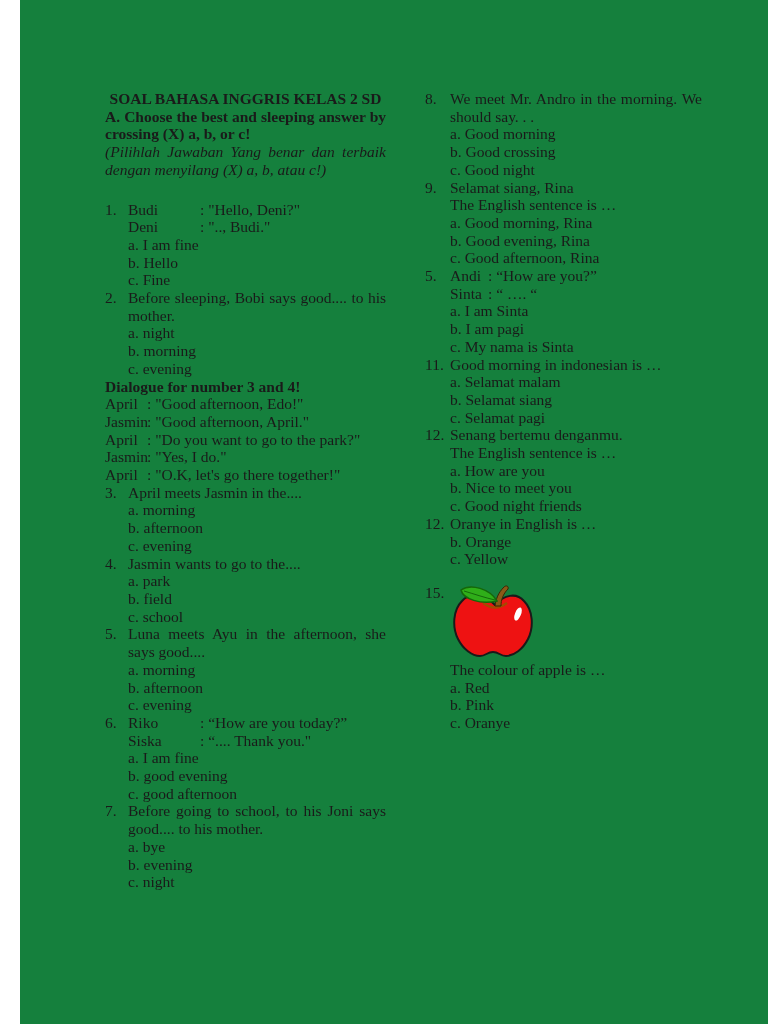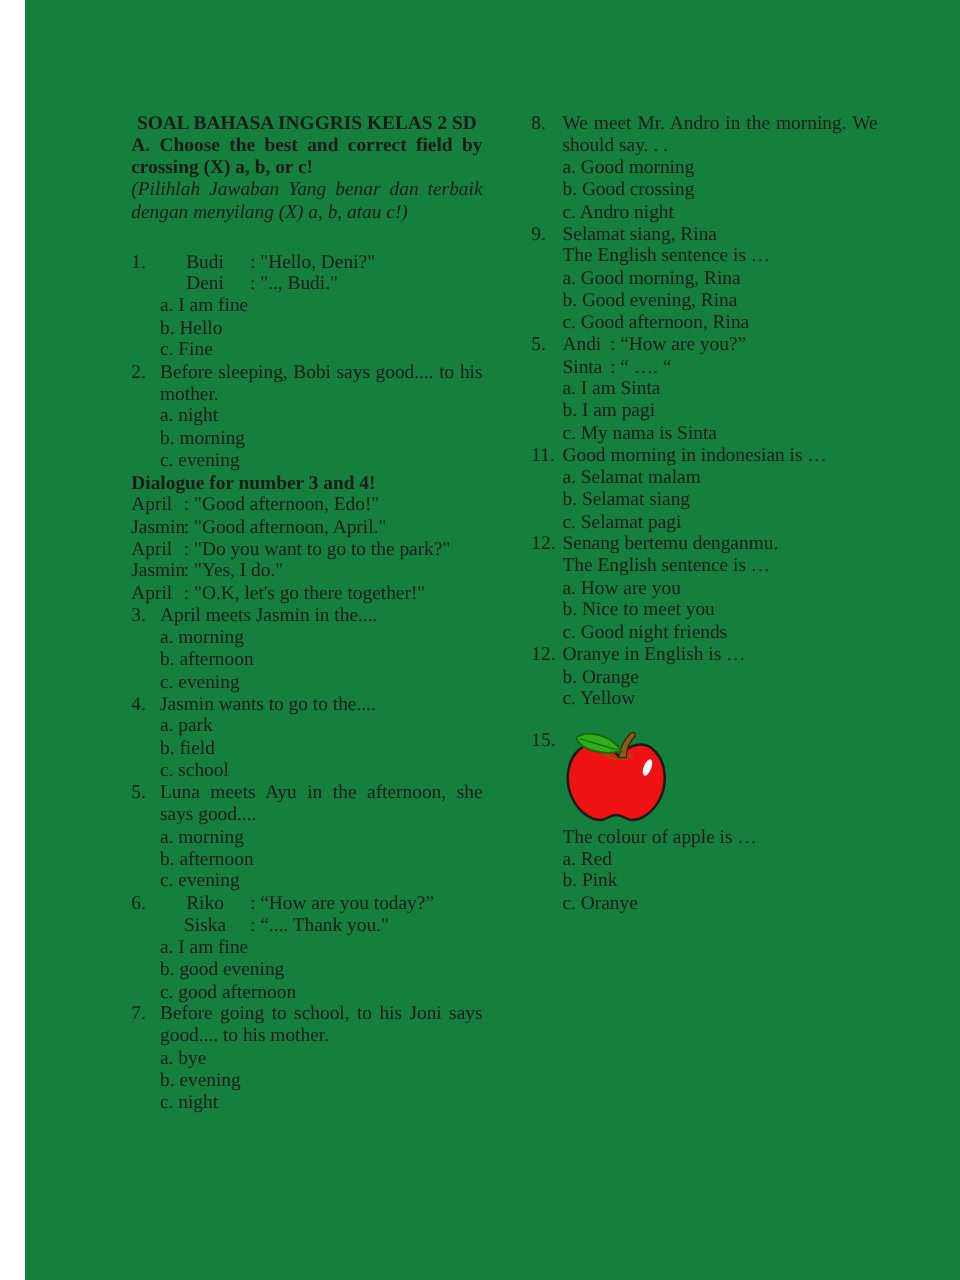--- a/index.html
+++ b/index.html
@@ -15,36 +15,36 @@
   .center{text-align:center;}
   .just{text-align:justify;}
   .q{position:relative;}
   .q-first{margin-top:22px;}
   .qnum{position:absolute;left:0;top:0;}
   .col-left .qbody{margin-left:23px;}
   .col-right .qbody{margin-left:25px;}
   .qtext{text-align:justify;}
   .drow{white-space:nowrap;}
   .spk{display:inline-block;}
-  .w72{width:72px;text-align:center;}
+  .w72{width:72px;}
   .w42{width:42px;}
   .w38{width:38px;}
   .apple-wrap{margin-top:16px;margin-bottom:3px;width:87px;height:74px;}
   .apple-wrap svg{display:block;}
 </style>
 </head>
 <body>
 
 <div class="page">
 
   <div class="col col-left">
 
     <div>
       <div class="bold center">SOAL BAHASA INGGRIS KELAS 2 SD</div>
-      <div class="bold just">A. Choose the best and correct field by crossing (X) a, b, or c!</div>
+      <div class="bold just">A. Choose the best and sleeping answer by crossing (X) a, b, or c!</div>
       <div class="italic just">(Pilihlah Jawaban Yang benar dan terbaik dengan menyilang (X) a, b, atau c!)</div>
     </div>
 
     <div class="q q-first">
       <span class="qnum">1.</span>
       <div class="qbody">
         <div class="drow"><span class="spk w72">Budi</span><span>: "Hello, Deni?"</span></div>
         <div class="drow"><span class="spk w72">Deni</span><span>: ".., Budi."</span></div>
         <div class="opt">a. I am fine</div>
         <div class="opt">b. Hello</div>
@@ -124,21 +124,21 @@
   </div>
 
   <div class="col col-right">
 
     <div class="q">
       <span class="qnum">8.</span>
       <div class="qbody">
         <div class="qtext">We meet Mr. Andro in the morning. We should say. . .</div>
         <div class="opt">a. Good morning</div>
         <div class="opt">b. Good crossing</div>
-        <div class="opt">c. Andro night</div>
+        <div class="opt">c. Good night</div>
       </div>
     </div>
 
     <div class="q">
       <span class="qnum">9.</span>
       <div class="qbody">
         <div>Selamat siang, Rina</div>
         <div>The English sentence is …</div>
         <div class="opt">a. Good morning, Rina</div>
         <div class="opt">b. Good evening, Rina</div>

